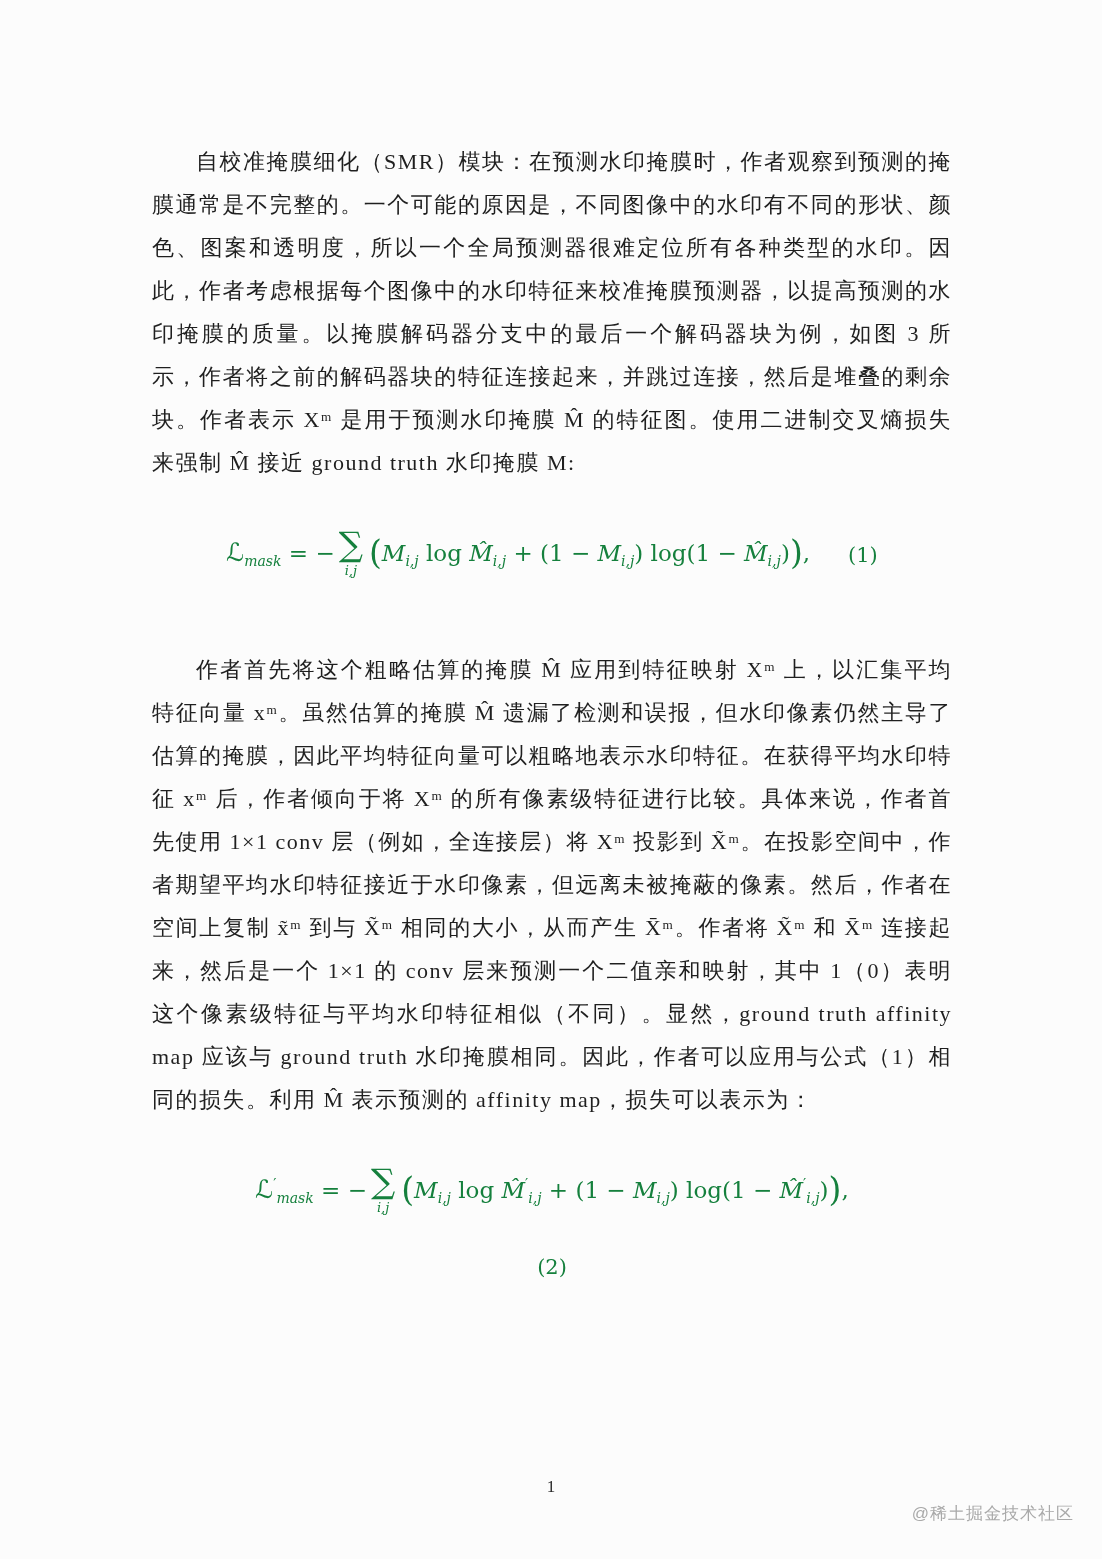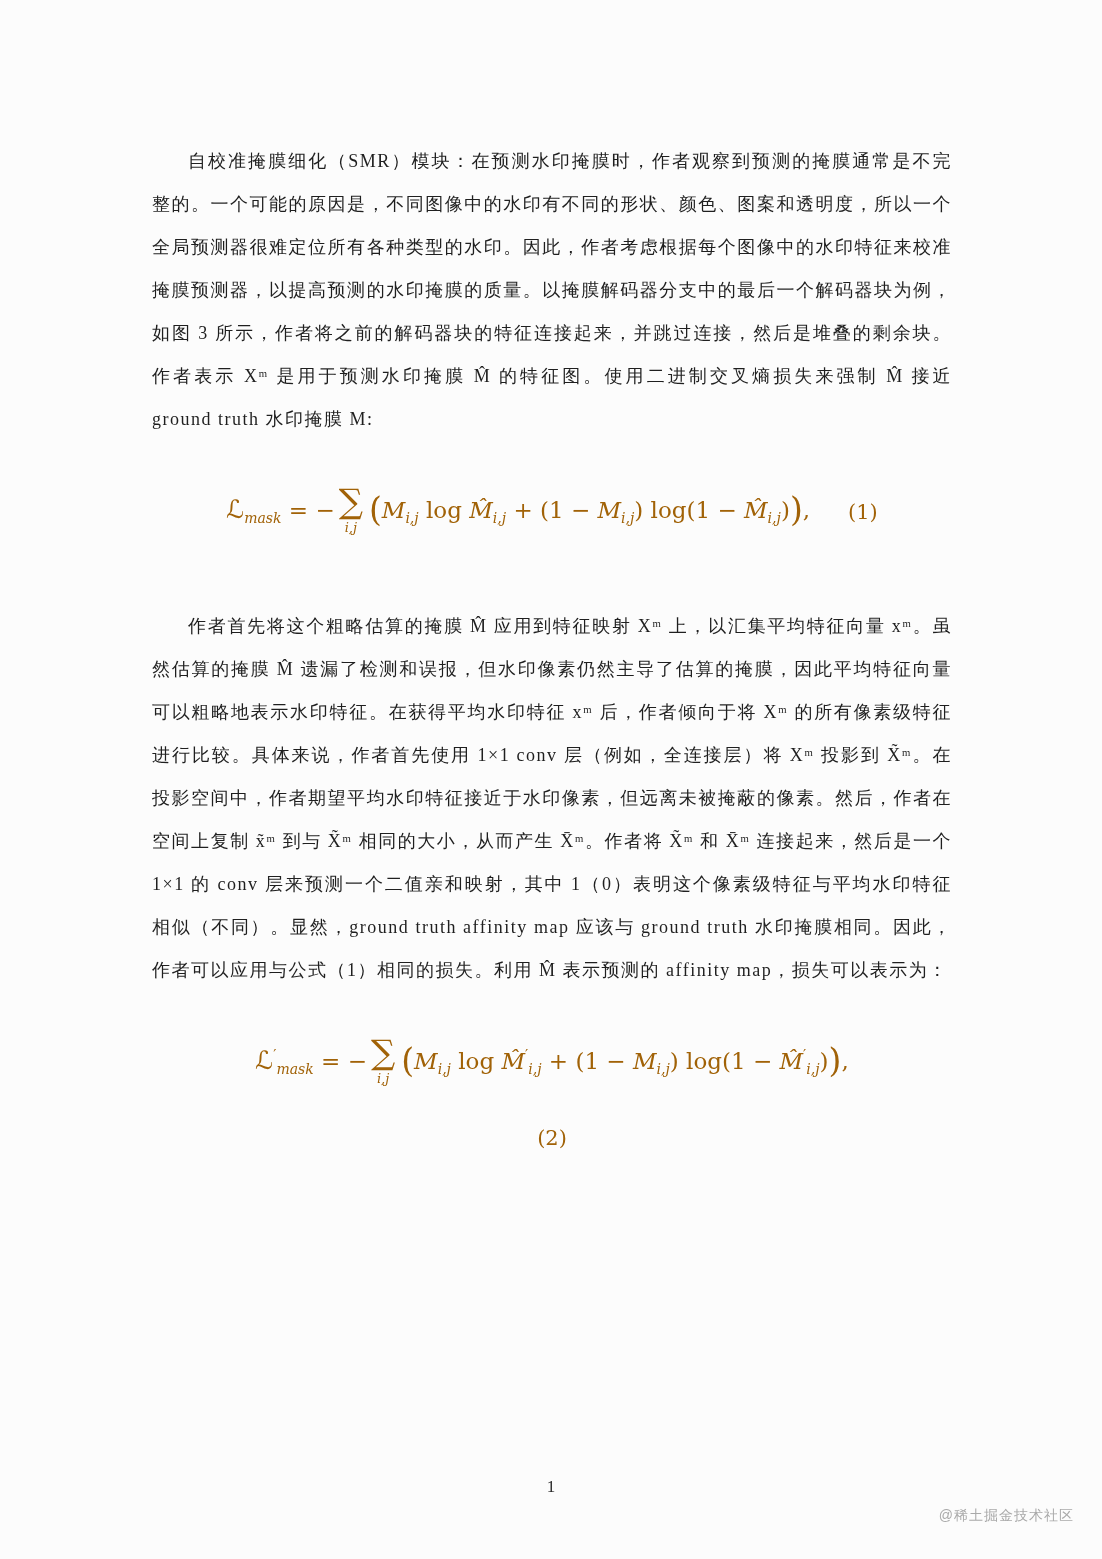--- a/index.html
+++ b/index.html
@@ -11,36 +11,36 @@
     background: #fcfcfc;
     overflow: hidden;
     font-family: "Liberation Serif", "DejaVu Serif", "DejaVu Sans", serif;
     color: #1f1f1f;
   }
   .doc {
     padding: 140px 150px 0 152px;
   }
   .para {
     margin: 0;
-    font-size: 18px;
+    font-size: 22px;
     line-height: 43px;
     letter-spacing: 1.5px;
     text-align: justify;
     text-indent: 2em;
     color: #1f1f1f;
   }
   .equation {
     display: flex;
     justify-content: center;
     align-items: center;
     gap: 38px;
     margin: 46px 0 68px 0;
     font-family: "DejaVu Serif", "DejaVu Sans", serif;
     font-size: 23px;
-    color: #a16207;
+    color: #15803d;
   }
   .equation.last { margin-bottom: 0; flex-direction: column; }
   .formula { white-space: nowrap; }
   .seg-normal { font-style: normal; }
   .seg-var { font-style: italic; }
   .seg-script {
     font-style: italic;
     font-family: "DejaVu Serif", "DejaVu Sans", serif;
     font-size: 25px;
   }
@@ -82,21 +82,21 @@
     right: 0;
     bottom: 62px;
     text-align: center;
     font-size: 17px;
     color: #2a2a2a;
   }
   .watermark {
     position: absolute;
     right: 28px;
     bottom: 34px;
-    font-size: 14px;
+    font-size: 17px;
     color: #a9a9a9;
     font-family: "Liberation Sans", "DejaVu Sans", sans-serif;
     letter-spacing: 1px;
   }
 </style>
 </head>
 <body>
 
 <div class="doc">
 

